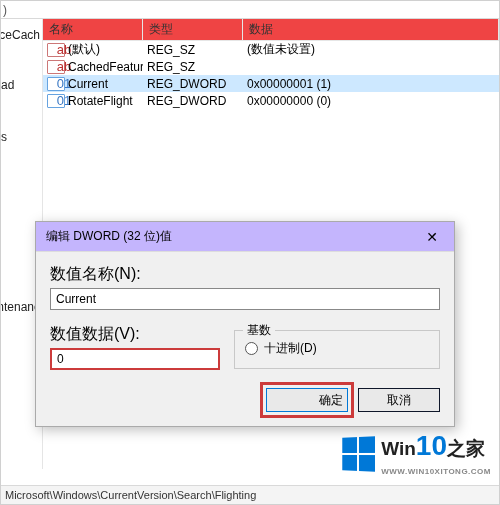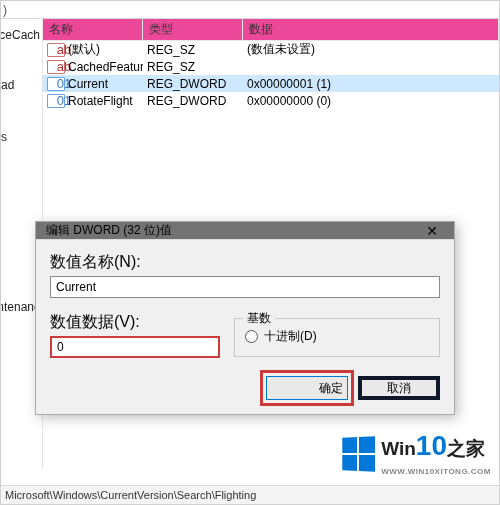--- a/index.html
+++ b/index.html
@@ -47,21 +47,21 @@
   }
   
   .list {
     flex: 1;
     position: relative;
   }
   .list-header {
     display: flex;
     height: 22px;
     border-bottom: 1px solid #e6e6e6;
-    background: #ec4899;
+    background: #ef4444;
   }
   .list-header .col {
     display: flex;
     align-items: center;
     padding: 0 6px;
     border-right: 1px solid #e6e6e6;
     font-size: 12px;
     color: #333;
   }
   .c-name { width: 100px; }
@@ -90,25 +90,25 @@
   
   .dialog {
     position: absolute;
     left: 34px; top: 220px;
     width: 420px;
     background: #f0f0f0;
     border: 1px solid #aaa;
     box-shadow: 3px 3px 12px rgba(0,0,0,.25);
   }
   .dlg-title {
-    height: 18px;
+    height: 30px;
     display: flex;
     align-items: center;
     justify-content: space-between;
-    background: #737373;
+    background: #c4b5fd;
     border-bottom: 1px solid #ddd;
     padding: 0 0 0 10px;
     font-size: 12px;
   }
   .dlg-close {
     width: 44px; height: 30px;
     display: flex; align-items: center; justify-content: center;
     font-size: 14px;
     font-family: Arial, sans-serif;
   }
@@ -155,21 +155,21 @@
     content: ""; width: 6px; height: 6px; background: #333; border-radius: 50%;
   }
   .dlg-buttons {
     display: flex;
     justify-content: flex-end;
     gap: 10px;
     margin-top: 18px;
   }
   .btn {
     width: 82px; height: 24px;
-    border: 4px solid #0f172a;
+    border: 1px solid #0f172a;
     background: #e9e9e9;
     display: flex; align-items: center; justify-content: center;
     font-size: 12px;
   }
   .btn.primary { border: 1px solid #0078d7; }
   .btn-hl { outline: 3px solid #cc3b3b; outline-offset: 3px; padding-left: 48px; }
 
   
   .watermark {
     position: absolute;

